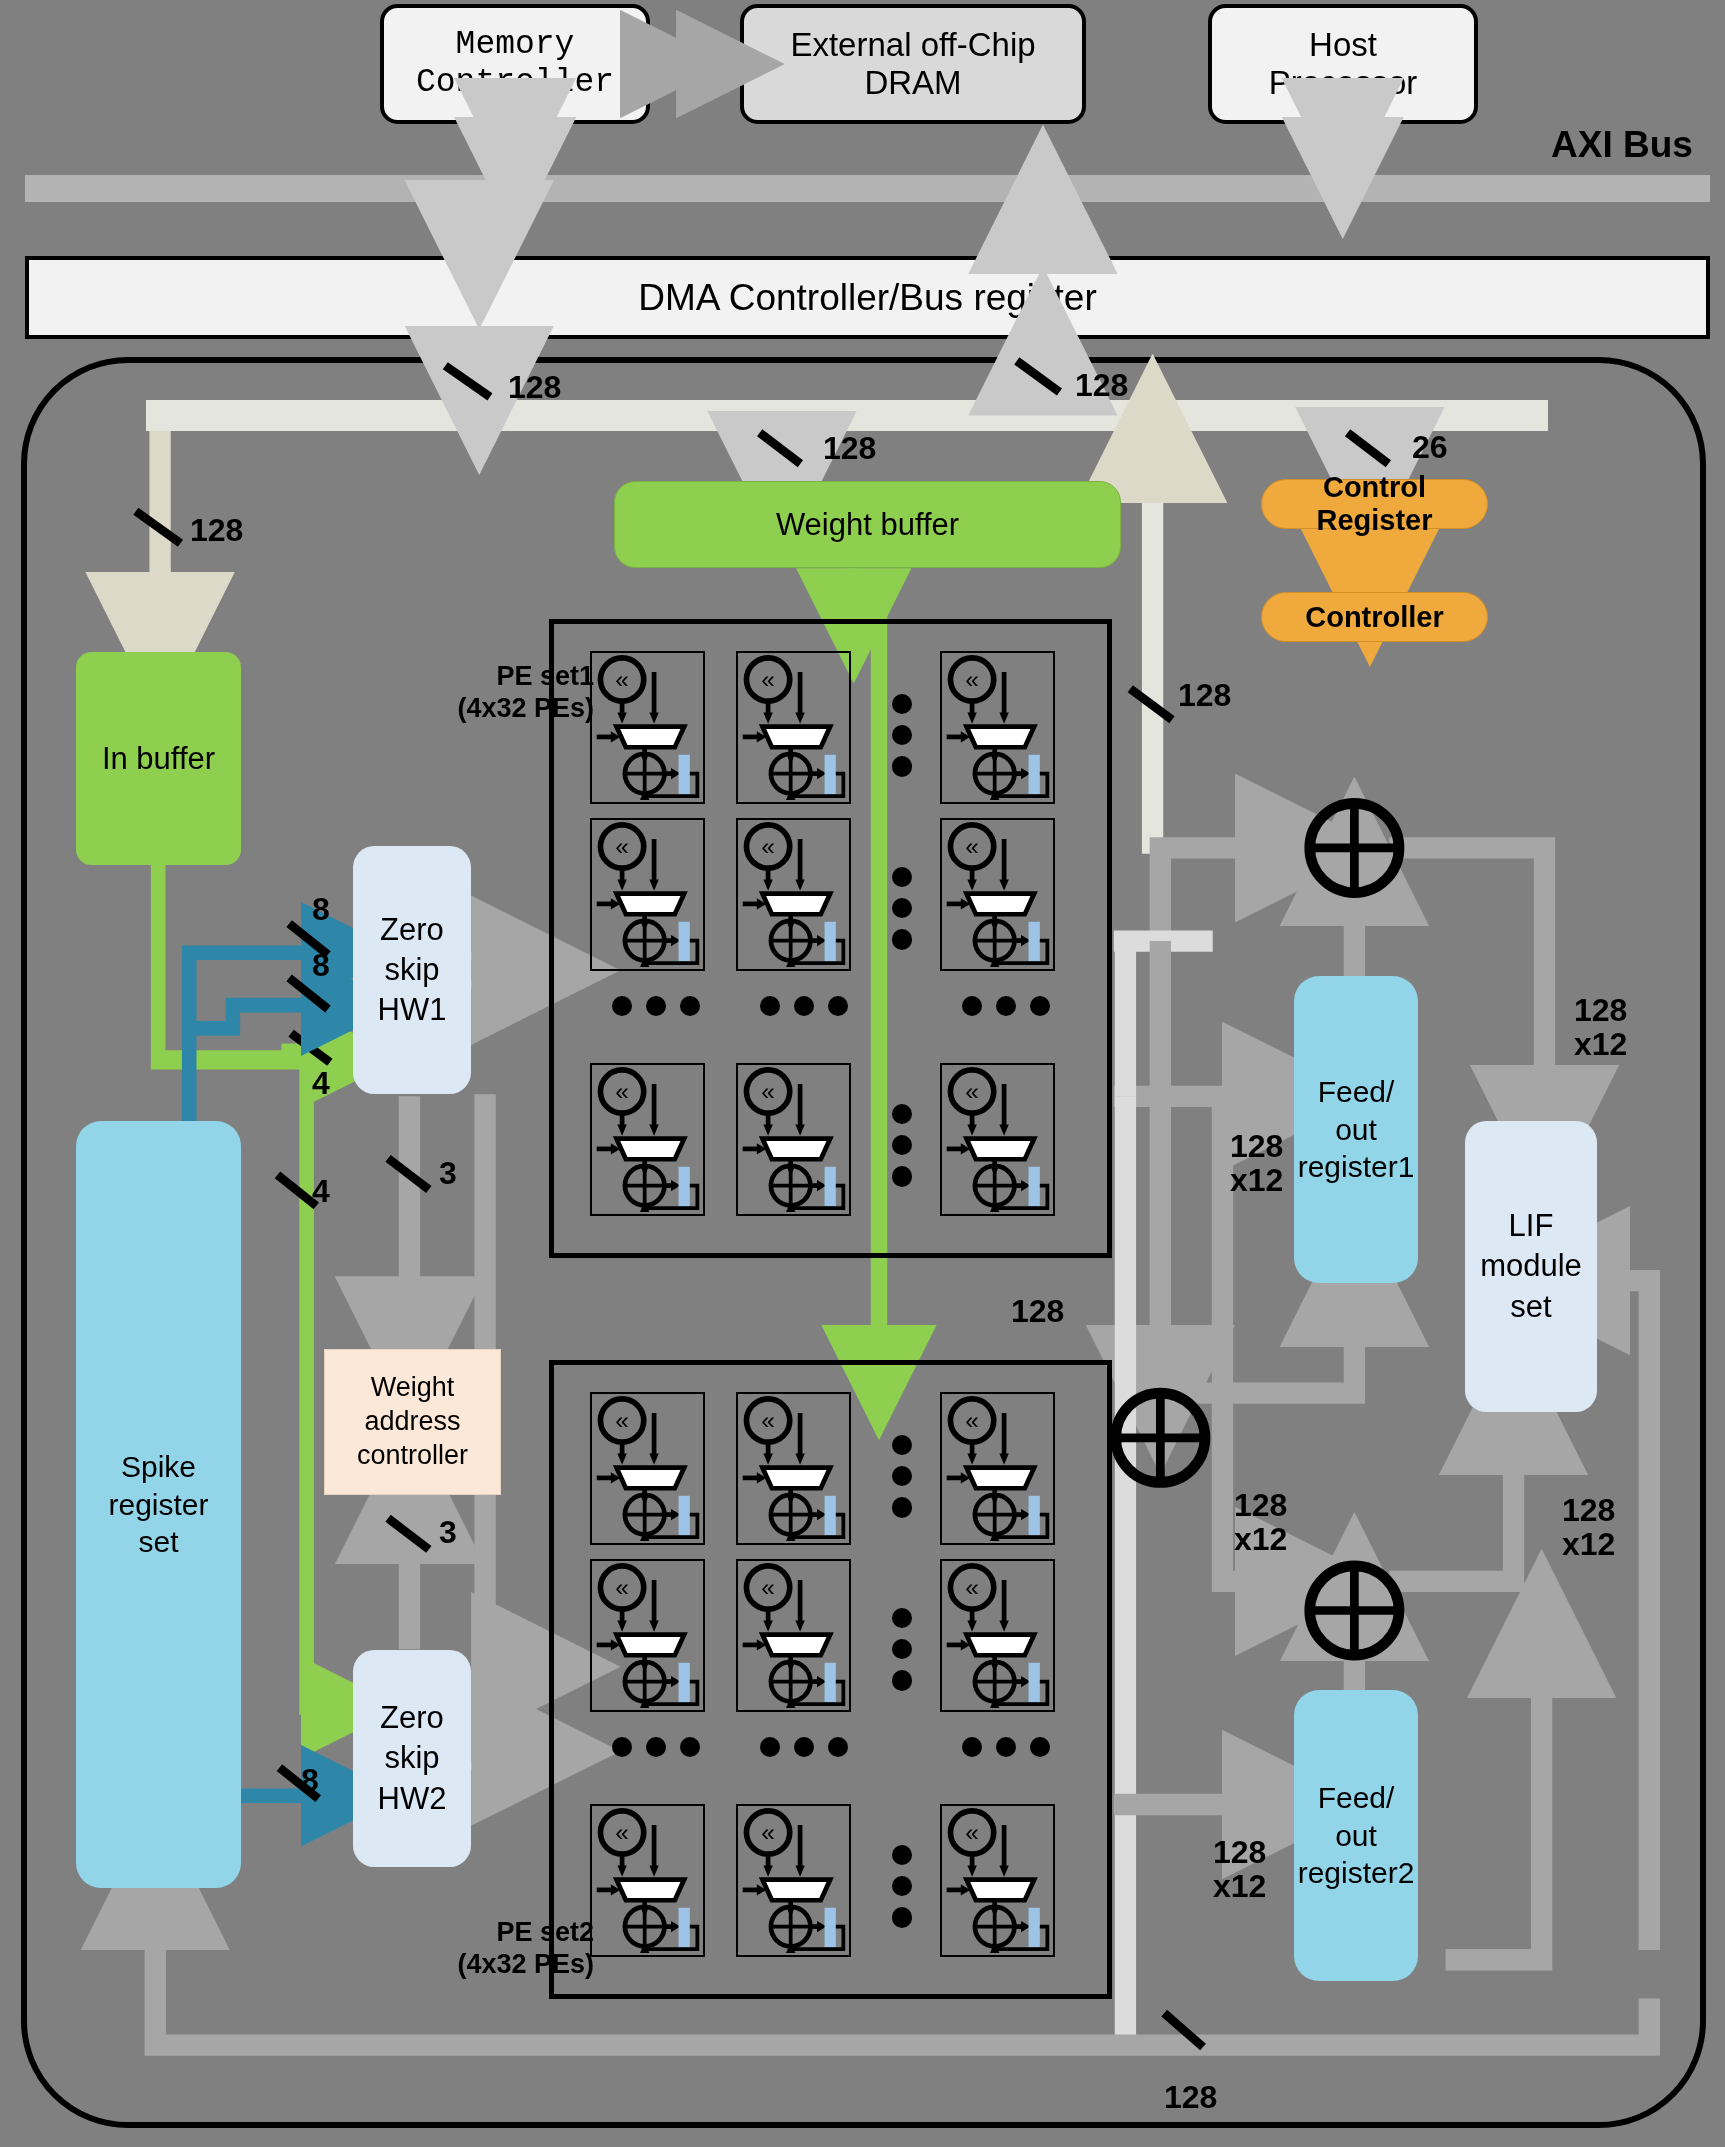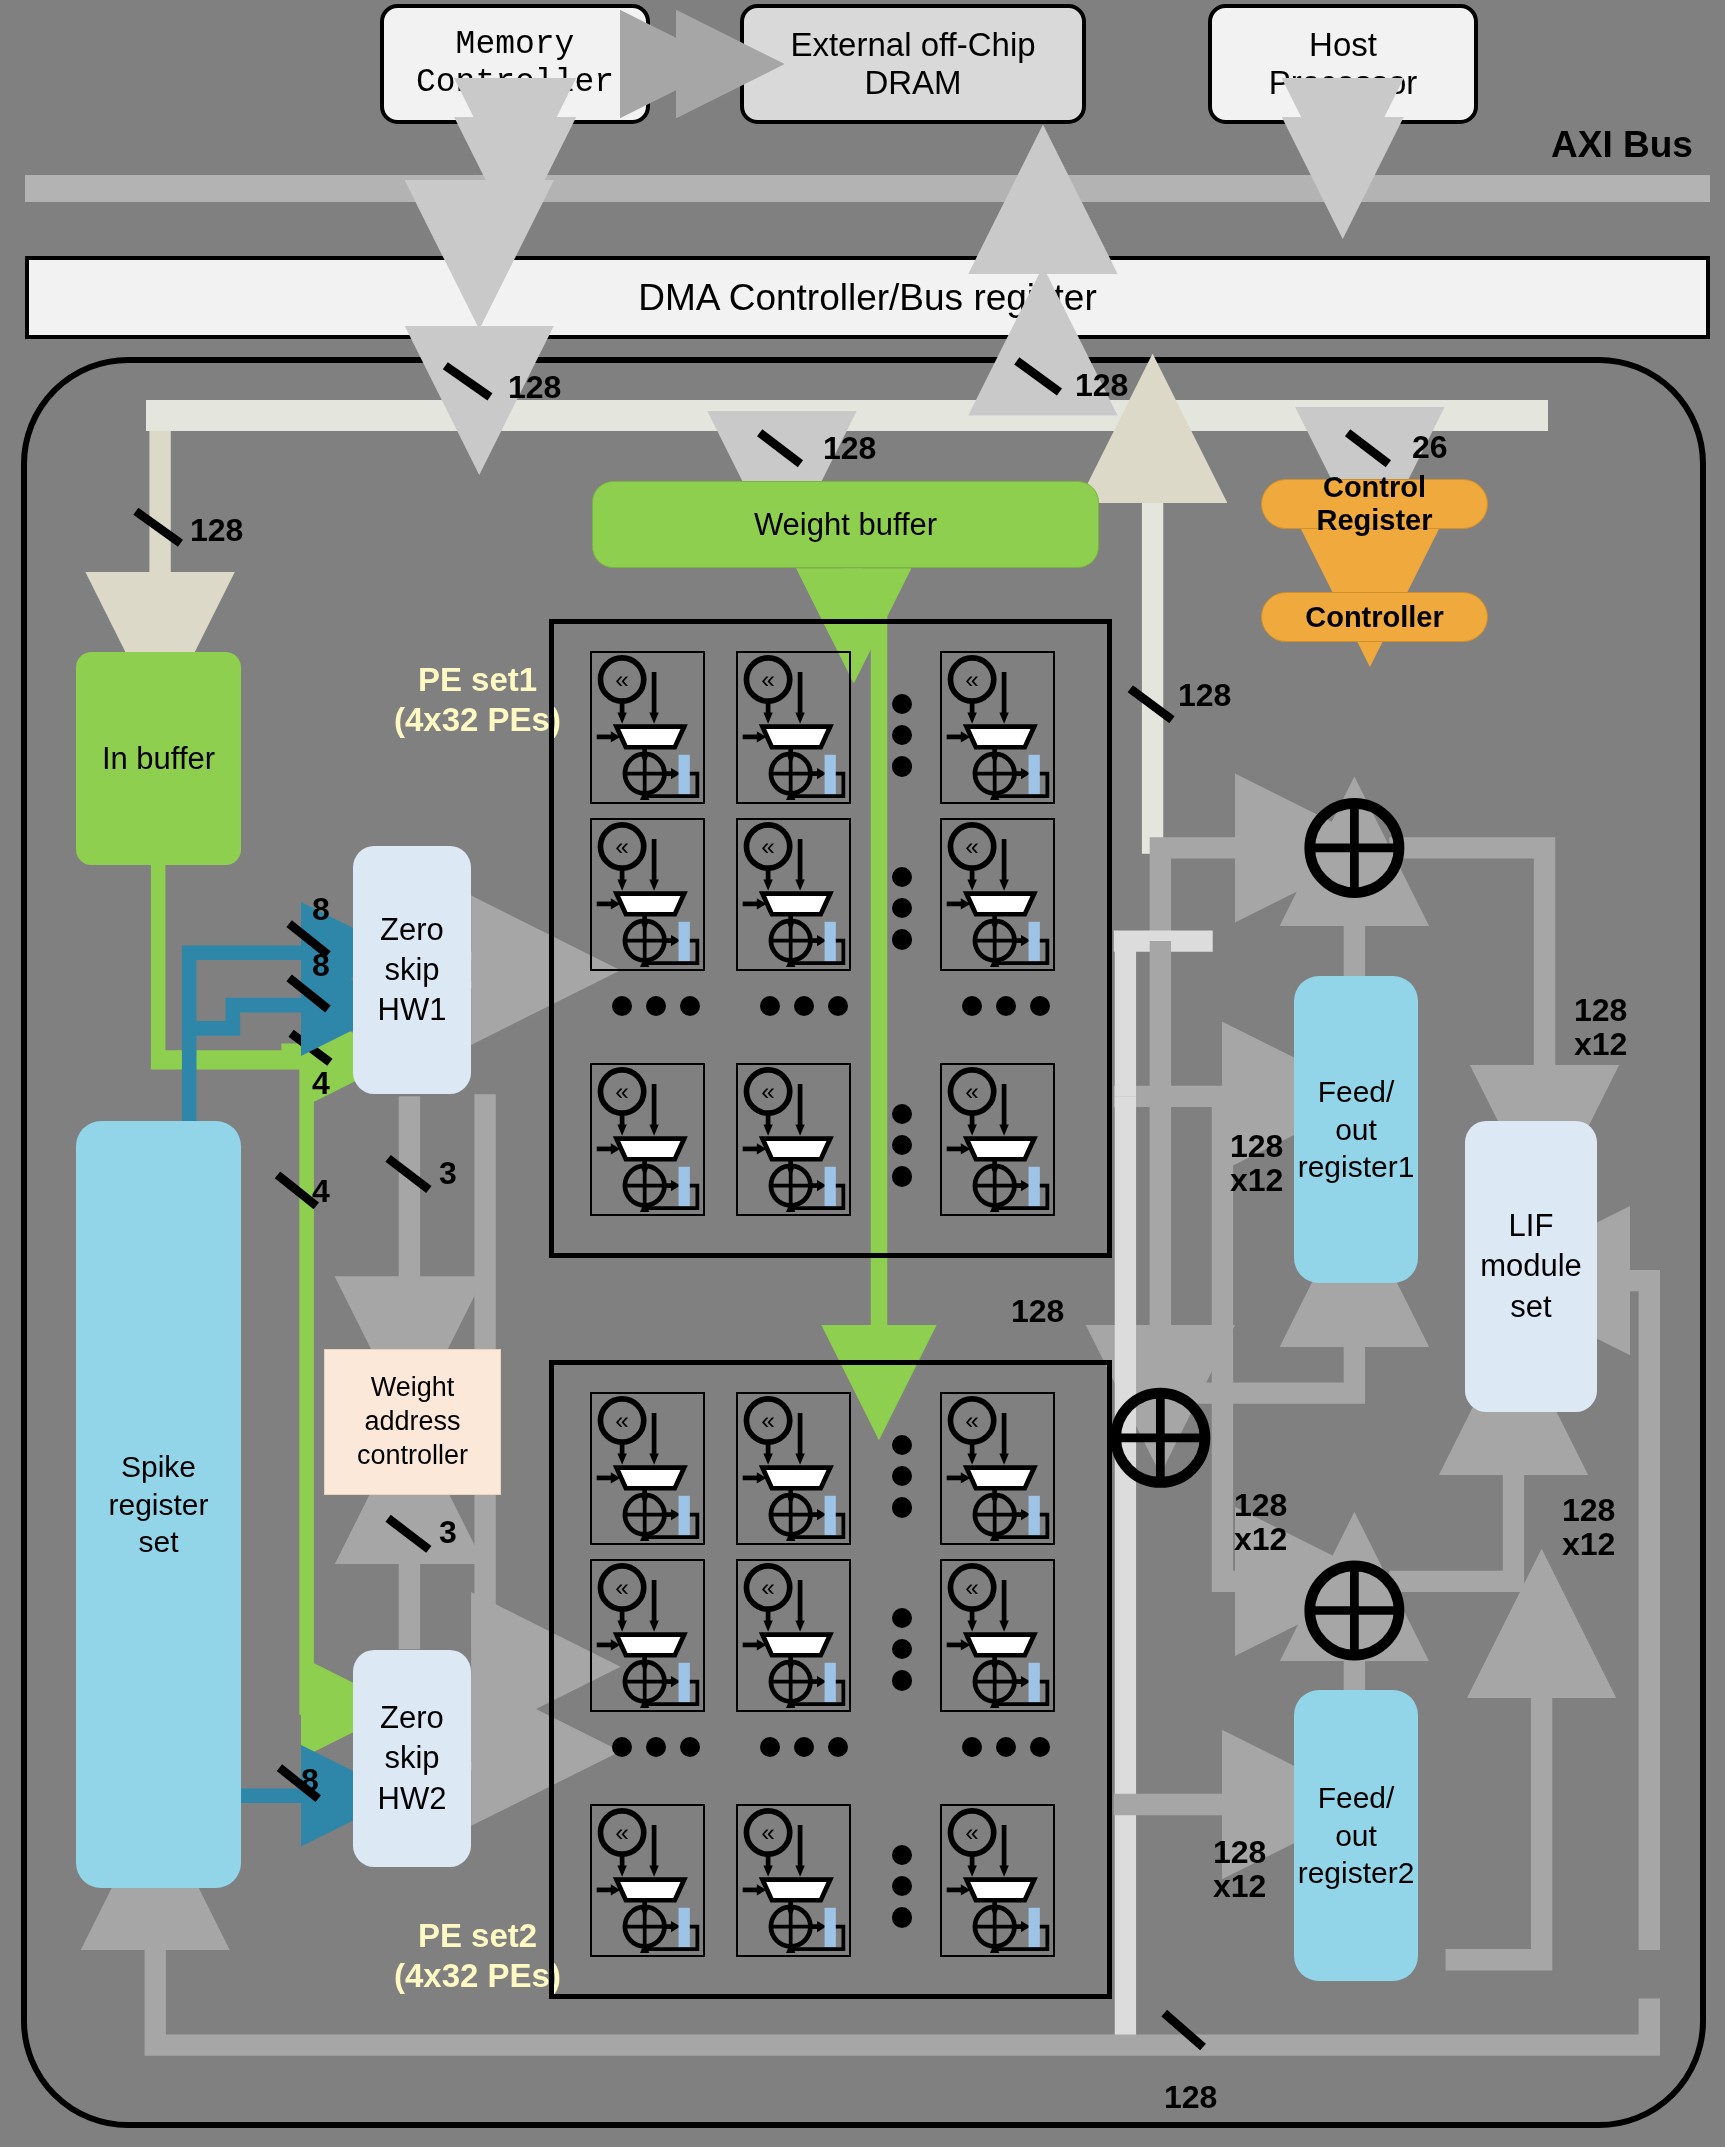--- a/index.html
+++ b/index.html
@@ -38,21 +38,21 @@
     position:absolute;left:21.3px;top:357px;width:1685px;height:1771px;
     border:6.8px solid #000;border-radius:107px;box-sizing:border-box;
     background:transparent;
   }
   
   .axibus{position:absolute;background:#b3b3b3;}
   .inbus{position:absolute;background:#e4e6dd;}
   
   .lbl{position:absolute;font-weight:bold;color:#000;white-space:pre;}
   .numlbl{position:absolute;font-weight:bold;font-size:32px;color:#000;line-height:1.06;white-space:pre;}
-  .bigname{position:absolute;font-weight:bold;font-size:33px;color:#fef9c3;text-align:center;line-height:1.2;white-space:pre;}
+  .bigname{position:absolute;font-weight:bold;font-size:27px;color:#000000;text-align:right;line-height:1.2;white-space:pre;}
   
   .peframe{position:absolute;border:5.8px solid #000;box-sizing:border-box;background:transparent;}
   .pecell{position:absolute;border:2.9px solid #000;box-sizing:border-box;}
   .dotscol{position:absolute;display:flex;flex-direction:column;gap:10.7px;}
   .dotsrow{position:absolute;display:flex;flex-direction:row;gap:13.6px;}
   .dot{width:20.4px;height:20.4px;border-radius:50%;background:#000;}
   svg{overflow:visible;}
 </style>
 </head>
 <body>
@@ -283,21 +283,21 @@
       <line x1="1150" y1="1482" x2="1242" y2="1482" stroke="#000" stroke-width="9"></line>
       <line x1="1196" y1="1436" x2="1196" y2="1528" stroke="#000" stroke-width="9"></line>
     </g>
     <g>
       <circle cx="1396" cy="1660" r="46" fill="none" stroke="#000" stroke-width="11"></circle>
       <line x1="1350" y1="1660" x2="1442" y2="1660" stroke="#000" stroke-width="9"></line>
       <line x1="1396" y1="1614" x2="1396" y2="1706" stroke="#000" stroke-width="9"></line>
     </g>
   </svg>
 
-  <div class="box greenbox" style="left:592px;top:481px;width:507px;height:87px;">
+  <div class="box greenbox" style="left:614px;top:481px;width:507px;height:87px;">
     <span>Weight buffer</span>
   </div>
 
   <div class="box orangebox" style="left:1261px;top:479px;width:227px;height:50px;">
     <span>Control Register</span>
   </div>
 
   <div class="box orangebox" style="left:1261px;top:592px;width:227px;height:50px;">
     <span>Controller</span>
   </div>

